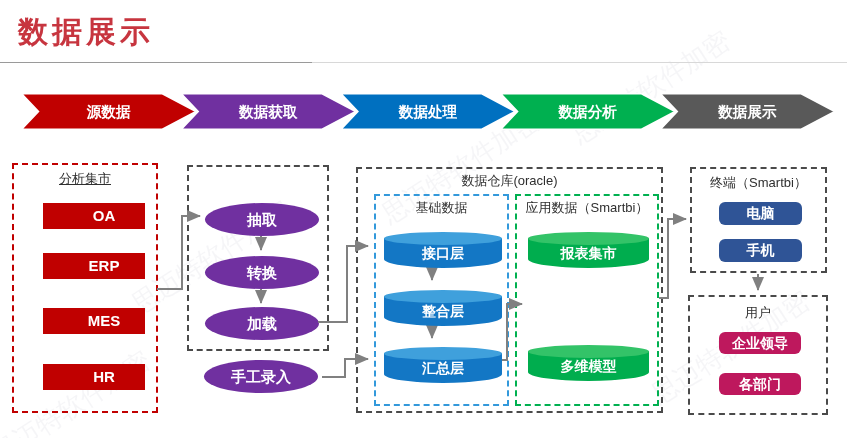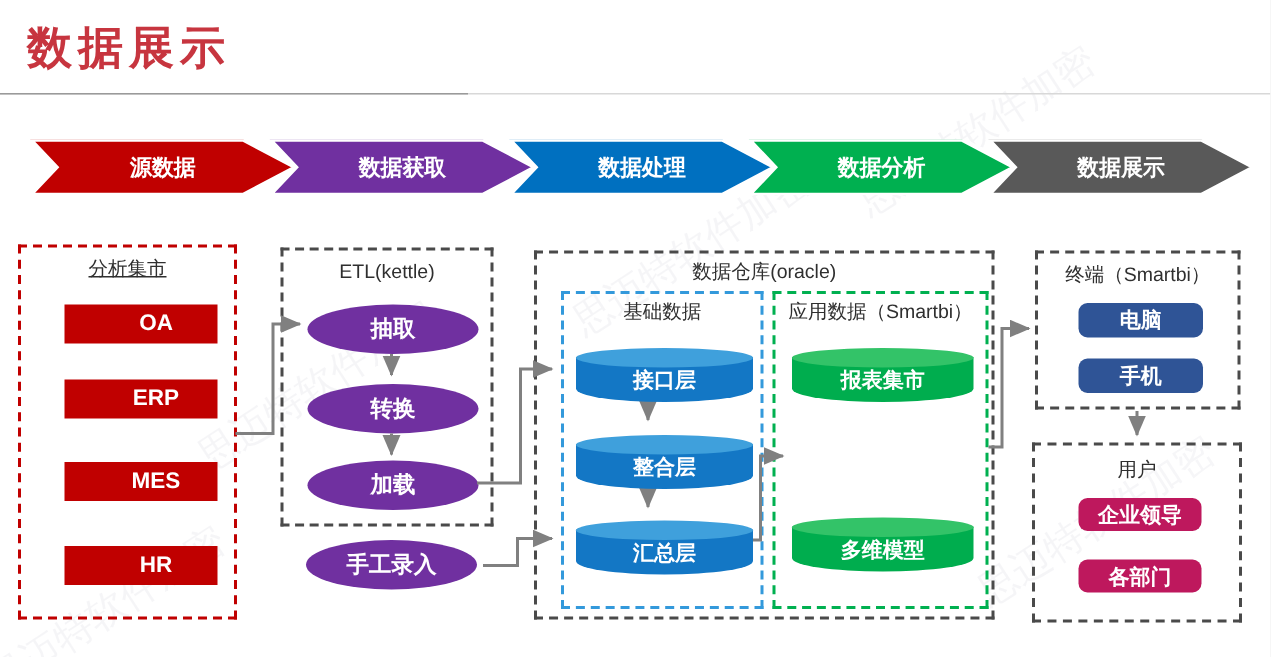--- a/index.html
+++ b/index.html
@@ -96,21 +96,20 @@
 
   <div class="sec biz">
     <div class="sec-title">分析集市</div>
     <div class="biz-item" style="top:38px;">OA</div>
     <div class="biz-item" style="top:88px;">ERP</div>
     <div class="biz-item" style="top:143px;">MES</div>
     <div class="biz-item" style="top:199px;">HR</div>
   </div>
 
   <div class="sec etl">
-    <div class="sec-title">ETL(kettle)</div>
     <div class="ellipse" style="top:36px;">抽取</div>
     <div class="ellipse" style="top:89px;">转换</div>
     <div class="ellipse" style="top:140px;">加载</div>
   </div>
   <div class="ellipse manual-ellipse" style="position:absolute;">手工录入</div>
 
   <div class="sec wh">
     <div class="sec-title">数据仓库(oracle)</div>
 
     <div class="inner base">

